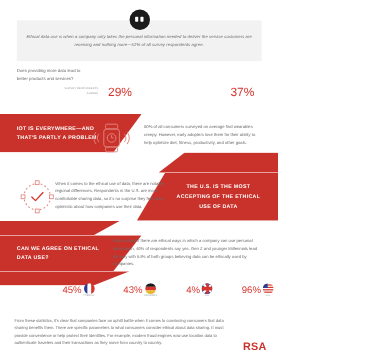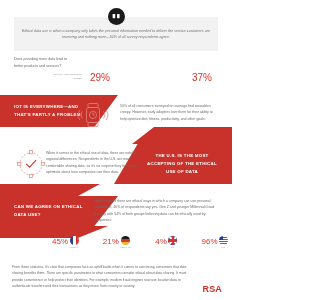--- a/index.html
+++ b/index.html
@@ -323,21 +323,21 @@
         <div class="flag-circle">
           <span class="fr-a"></span>
             <span class="fr-b"></span>
             <span class="fr-c"></span>
         </div>
         <span class="flag-label">French</span>
       </div>
     </div>
 
     <div class="flag-stat">
-      <span class="flag-pct">21%</span>
+      <span class="flag-pct">43%</span>
       <div class="flag-box">
         <div class="flag-circle">
           <span class="de-a"></span>
             <span class="de-b"></span>
             <span class="de-c"></span>
         </div>
         <span class="flag-label">Germans</span>
       </div>
     </div>
 

